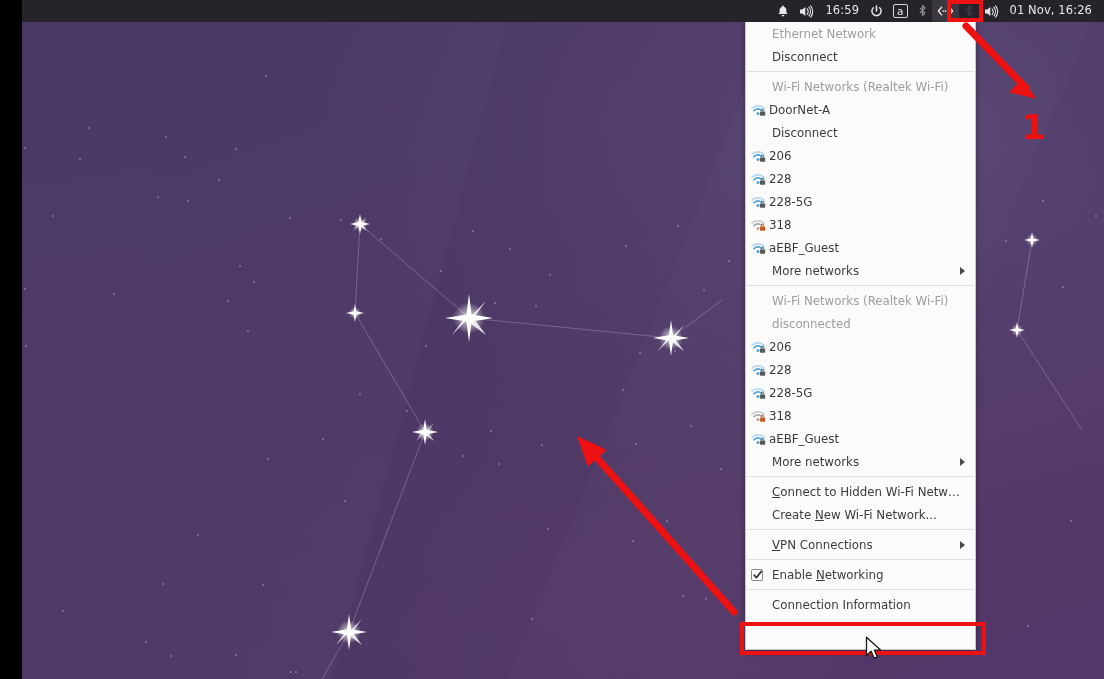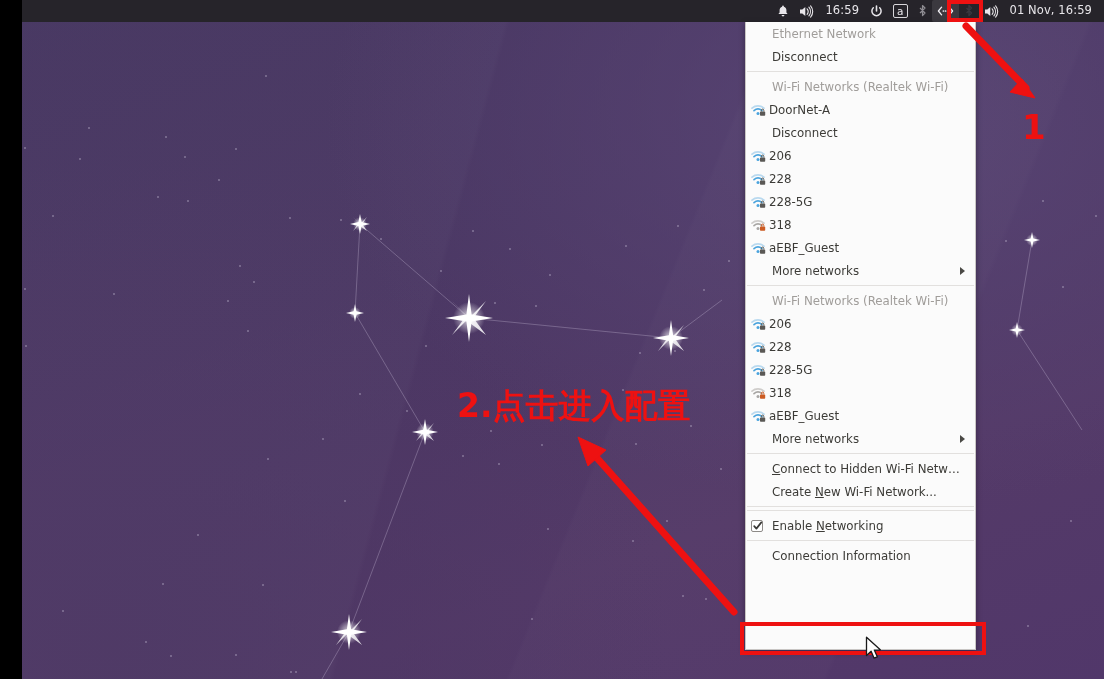--- a/index.html
+++ b/index.html
@@ -347,21 +347,21 @@
         </svg>
     </div>
 
     <div class="tray-item" title="Volume">
       <svg width="15" height="13" viewBox="0 0 15 13">
           <path d="M1 4.6h2.3L6.3 2v9L3.3 8.4H1z" fill="#e8e6ea"></path>
           <path d="M8.1 3.8a4.4 4.4 0 010 5.5M9.9 2.2a6.7 6.7 0 010 8.6M11.6 0.8a8.8 8.8 0 010 11.4" stroke="#e8e6ea" stroke-width="1.1" fill="none" stroke-linecap="round"></path>
         </svg>
     </div>
 
-    <div class="tray-item tray-clock" style="padding-right:8px;">01 Nov, 16:59</div>
+    <div class="tray-item tray-clock" style="padding-right:8px;">01 Nov, 16:26</div>
 
     <div class="tray-item" title="Screenshot" style="padding-right:6px;">
       <svg width="15" height="13" viewBox="0 0 15 13">
           <rect x="0.6" y="2.2" width="13.8" height="9.6" rx="1.6" fill="#8e8c92"></rect>
           <rect x="4.4" y="0.8" width="5.4" height="2" rx="0.7" fill="#8e8c92"></rect>
           <circle cx="7.5" cy="7" r="3.1" fill="#3c3a42"></circle>
           <circle cx="7.5" cy="7" r="1.7" fill="#b9b7bd"></circle>
         </svg>
     </div>
 
@@ -442,20 +442,23 @@
         <span class="label">aEBF_Guest</span>
       </div>
       <div class="mi plain">
         <span class="label">More networks</span>
         <span class="submenu-arrow"></span>
       </div>
       <div class="sep"></div>
       <div class="mi head">
         <span class="label">Wi-Fi Networks (Realtek Wi-Fi)</span>
       </div>
+      <div class="mi head">
+        <span class="label">disconnected</span>
+      </div>
       <div class="mi net">
         <span class="wifi-ico"><svg width="17" height="14" viewBox="0 0 17 14">
             <path d="M2 5.2a9.2 9.2 0 0 1 12 0" stroke="#b9d9ef" stroke-width="1.7" fill="none" stroke-linecap="round"></path>
             <path d="M4 7.6a6.3 6.3 0 0 1 8 0" stroke="#4aa3dd" stroke-width="1.7" fill="none" stroke-linecap="round"></path>
             <circle cx="8" cy="10.4" r="1.5" fill="#4aa3dd"></circle>
             <rect x="10" y="8.4" width="5.2" height="4.4" rx="0.7" fill="#5a5855"></rect>
             <path d="M11.4 8.4V7.3a1.2 1.2 0 0 1 2.4 0v1.1" stroke="#5a5855" stroke-width="1" fill="none"></path>
           </svg></span>
         <span class="label">206</span>
       </div>
@@ -504,20 +507,24 @@
         <span class="submenu-arrow"></span>
       </div>
       <div class="sep"></div>
       <div class="mi plain">
         <span class="label"><span class="mnem">C</span>onnect to Hidden Wi-Fi Network...</span>
       </div>
       <div class="mi plain">
         <span class="label">Create <span class="mnem">N</span>ew Wi-Fi Network...</span>
       </div>
       <div class="sep"></div>
+      <div class="mi plain">
+        <span class="label"><span class="mnem">V</span>PN Connections</span>
+        <span class="submenu-arrow"></span>
+      </div>
       <div class="sep"></div>
       <div class="mi plain">
         <span class="cbx">
           <svg width="12" height="12" viewBox="0 0 12 12">
             <path d="M2.2 6.1 L4.4 8.6 L9.3 2.4" stroke="#3a3936" stroke-width="1.7" fill="none" stroke-linecap="round" stroke-linejoin="round"></path>
           </svg>
         </span>
         <span class="label">Enable <span class="mnem">N</span>etworking</span>
       </div>
       <div class="sep"></div>
@@ -534,19 +541,18 @@
       <line x1="944" y1="26" x2="1004" y2="88" stroke-width="7" stroke-linecap="round"></line>
       <polygon points="1013,98 988,92 1000,79"></polygon>
     </g>
     <g stroke="#ee1111" fill="#ee1111">
       <line x1="575" y1="458" x2="712" y2="612" stroke-width="7" stroke-linecap="round"></line>
       <polygon points="556,437 584,450 566,466"></polygon>
     </g>
   </svg>
 
   <div id="anno-num-1">1</div>
-  <div id="anno-text-2">2.点击进入配置</div>
 
   <svg id="cursor" width="18" height="25" viewBox="0 0 18 25">
     <path d="M1.5 1.2 L1.5 19.5 L6.1 15.2 L9.1 22.2 L12.3 20.8 L9.3 14.1 L15.3 13.8 Z" fill="#ffffff" stroke="#1a1a1a" stroke-width="1.3" stroke-linejoin="round"></path>
   </svg>
 
 </div>
 
 </body></html>

